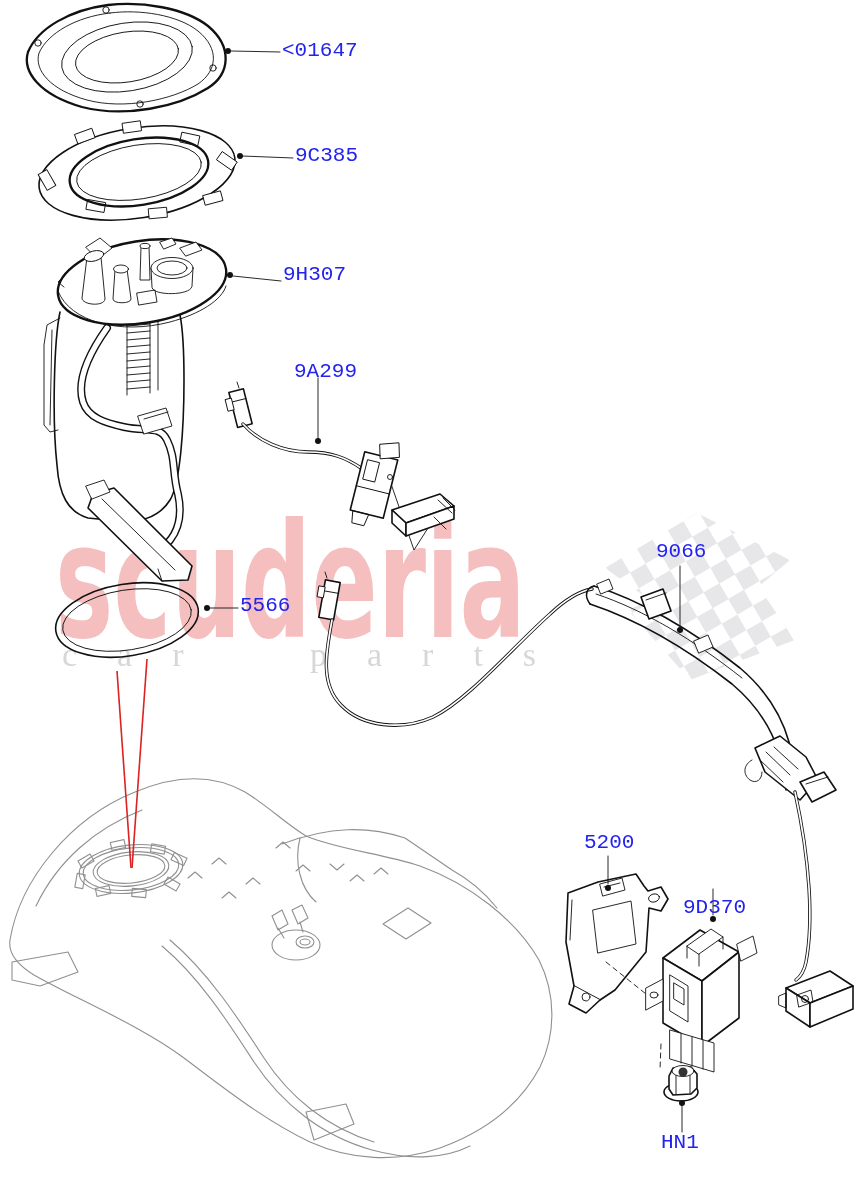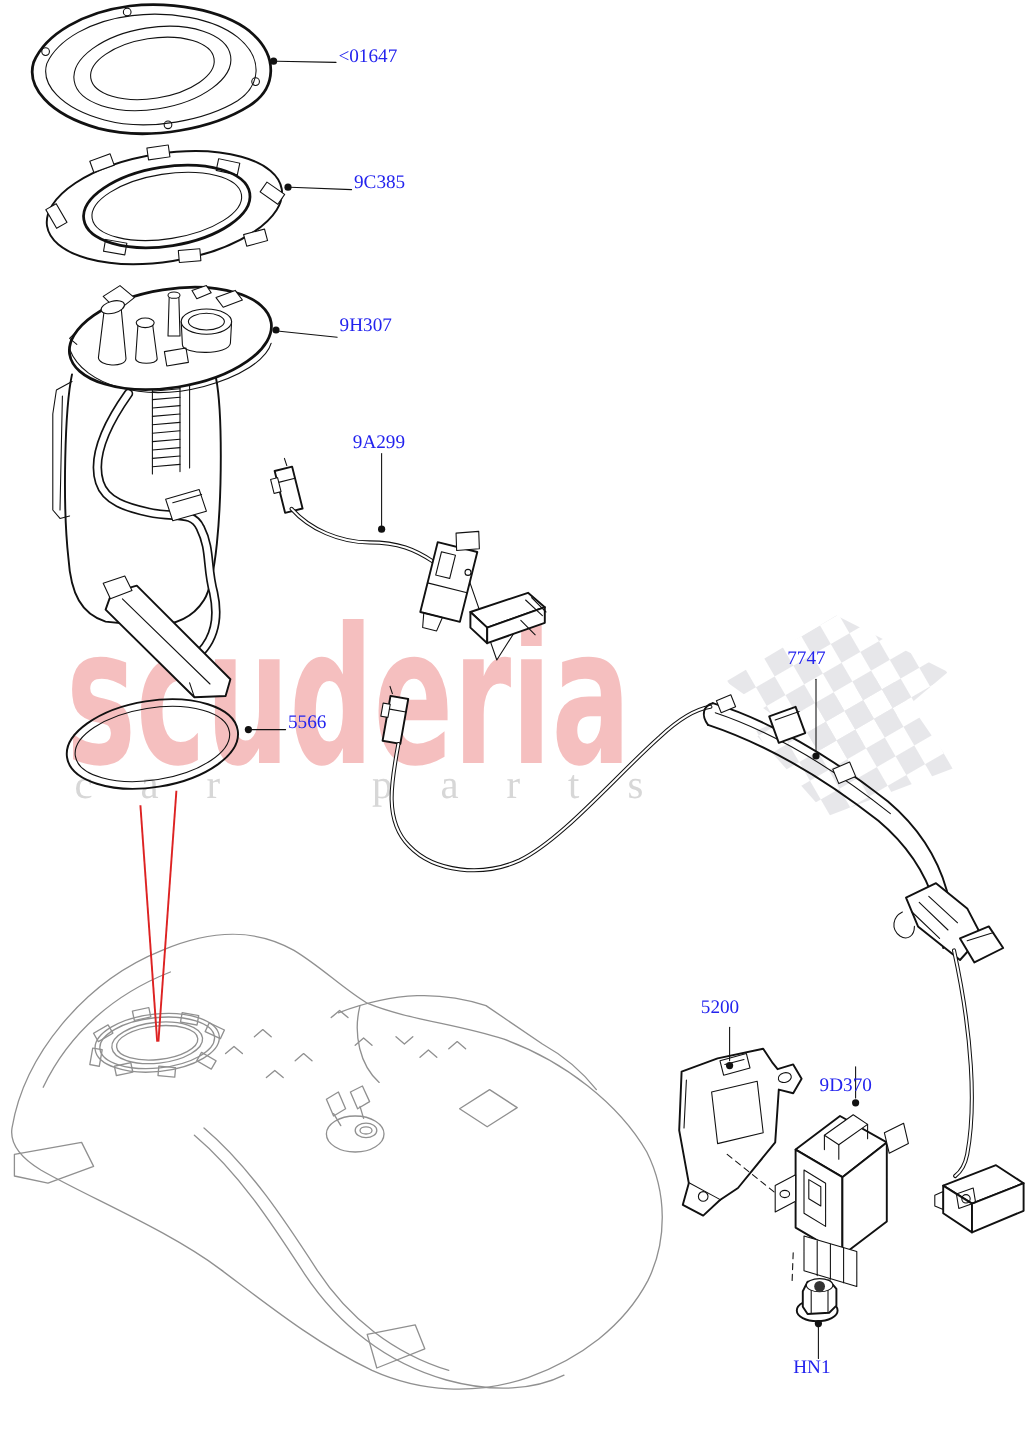--- a/index.html
+++ b/index.html
@@ -27,22 +27,22 @@
   .t{stroke:var(--tank-color);fill:none;stroke-width:1.1;stroke-linejoin:round;stroke-linecap:round}
   .dot{fill:var(--art-color);stroke:none}
   .dash{stroke-dasharray:5 4}
   .red{stroke:var(--red-line-color);stroke-width:1.6;fill:none}
   .to{stroke:var(--art-color);stroke-width:8;fill:none;stroke-linecap:round}
   .ti{stroke:#fff;stroke-width:5.2;fill:none;stroke-linecap:round}
   .wo{stroke:var(--art-color);stroke-width:3.4;fill:none;stroke-linecap:round}
   .wi{stroke:#fff;stroke-width:1.7;fill:none;stroke-linecap:round}
   .ck{fill:var(--checker-color)}
   
-  .plabel{position:absolute;z-index:3;color:var(--label-color);font-size:16px;line-height:1.05;
-          font-family:Liberation Serif, serif;white-space:nowrap;cursor:pointer}
+  .plabel{position:absolute;z-index:3;color:var(--label-color);font-size:21px;line-height:1.05;
+          font-family:Liberation Mono, monospace;white-space:nowrap;cursor:pointer}
   .l-plate{left:282px;top:40px}
   .l-ring{left:295px;top:145px}
   .l-pump{left:283px;top:264px}
   .l-sender{left:294px;top:361px}
   .l-seal{left:240px;top:595px}
   .l-harness{left:656px;top:541px}
   .l-bracket{left:584px;top:832px}
   .l-module{left:683px;top:897px}
   .l-nut{left:661px;top:1132px}
 </style>
@@ -290,17 +290,17 @@
       <path class="a thin" d="M682,1106 L682,1132"></path>
       <circle class="dot" cx="682" cy="1103" r="3"></circle>
     </g>
   </svg>
 
   <div class="plabel l-plate">&lt;01647</div>
   <div class="plabel l-ring">9C385</div>
   <div class="plabel l-pump">9H307</div>
   <div class="plabel l-sender">9A299</div>
   <div class="plabel l-seal">5566</div>
-  <div class="plabel l-harness">7747</div>
+  <div class="plabel l-harness">9066</div>
   <div class="plabel l-bracket">5200</div>
   <div class="plabel l-module">9D370</div>
   <div class="plabel l-nut">HN1</div>
 </div>
 
 </body></html>

